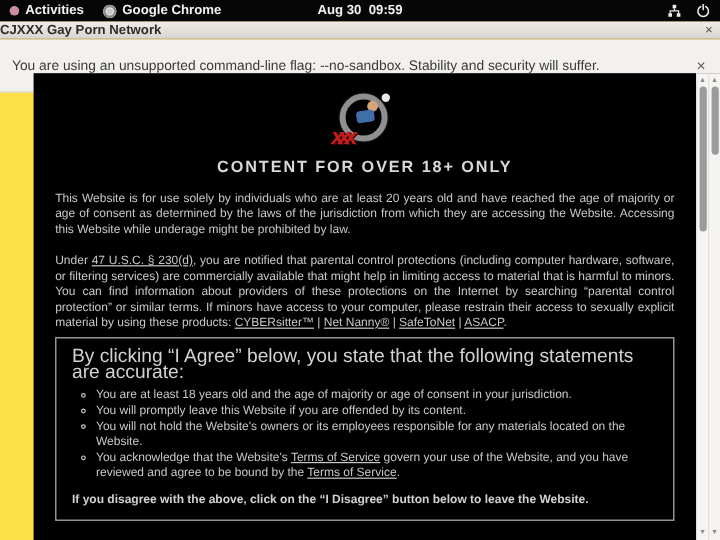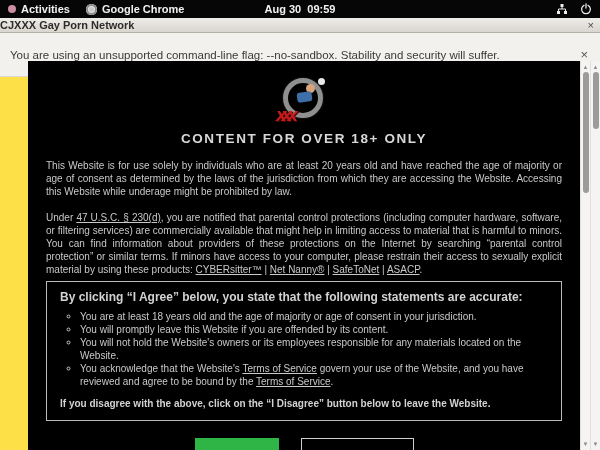--- a/index.html
+++ b/index.html
@@ -42,21 +42,21 @@
   .logo .idot { position:absolute; right:3px; top:2px; width:7px; height:7px; border-radius:50%; background:#e9e9e9; }
   .logo .fig-blue { position:absolute; left:17px; top:16px; width:15px; height:10px; background:#3f6fa8; border-radius:3px; transform:rotate(-8deg); }
   .logo .fig-skin { position:absolute; left:26px; top:8px; width:9px; height:9px; background:#d9a47c; border-radius:50%; }
   .logo .xxx { position:absolute; left:-4px; bottom:-2px; font-weight:bold; font-style:italic;
     font-size:19px; letter-spacing:-5px; color:var(--logo_red,#c41c1c); text-shadow:1px 1px 0 #4d0707; }
   .heading { text-align:center; font-size:13.5px; font-weight:bold; letter-spacing:1.6px;
     color:#d8d8d8; margin-top:7px; }
   .para { font-size:10px; line-height:13px; text-align:justify; margin-top:13px; color:#c9c9c9; }
   .link { text-decoration:underline; color:#c9c9c9; cursor:pointer; }
   .agree-box { border:1px solid #b9b9b9; margin-top:5px; padding:9px 13px 10px 13px; }
-  .agree-box .intro { font-size:12px; font-weight:bold; color:#d2d2d2; line-height:13px; }
+  .agree-box .intro { font-size:16px; font-weight:normal; color:#d2d2d2; line-height:13px; }
   .agree-box ul { list-style-type:circle; margin:6px 0 0 0; padding-left:20px; }
   .agree-box li { font-size:10px; line-height:13px; color:#c9c9c9; }
   .agree-box .note { font-size:10px; font-weight:bold; color:#d2d2d2; margin-top:9px; line-height:13px; }
   .agree-box .dateline { font-size:10px; color:#bdbdbd; margin-top:7px; }
   .btn-row { display:flex; justify-content:center; gap:22px; margin-top:17px; }
   .btn { height:32px; font-size:13px; font-weight:bold; color:#fff; display:flex;
     align-items:center; justify-content:center; letter-spacing:0.5px; cursor:pointer; }
   .btn-agree { width:84px; background:var(--agree_green,#2eb546); border:none; }
   .btn-disagree { width:113px; background:transparent; border:1px solid #cfcfcf; }
 

